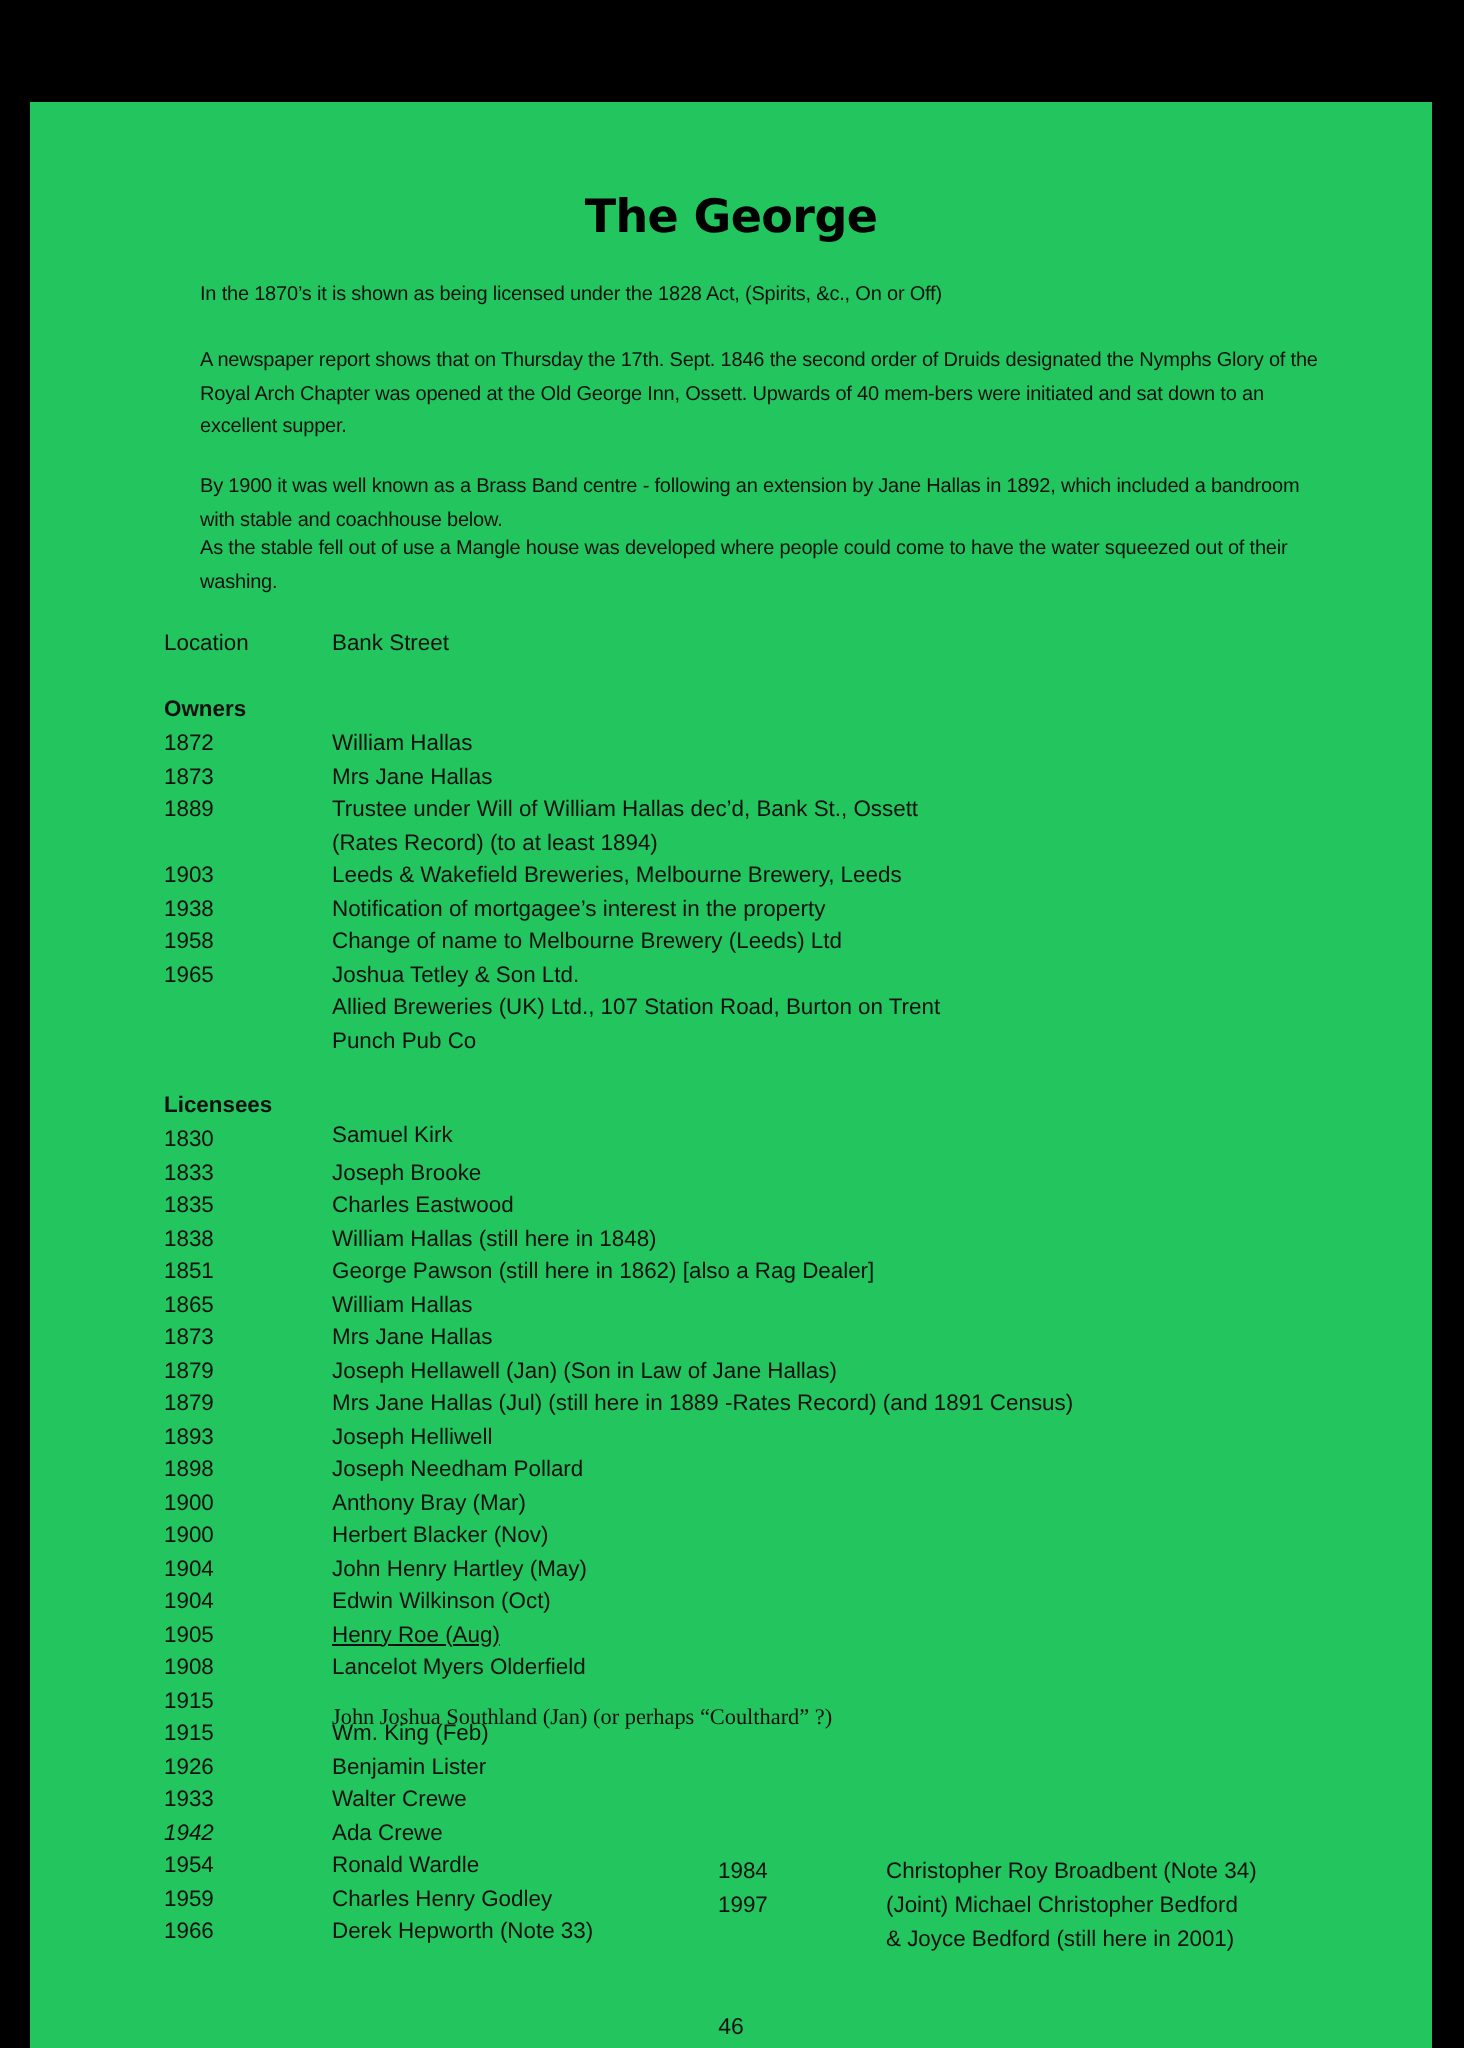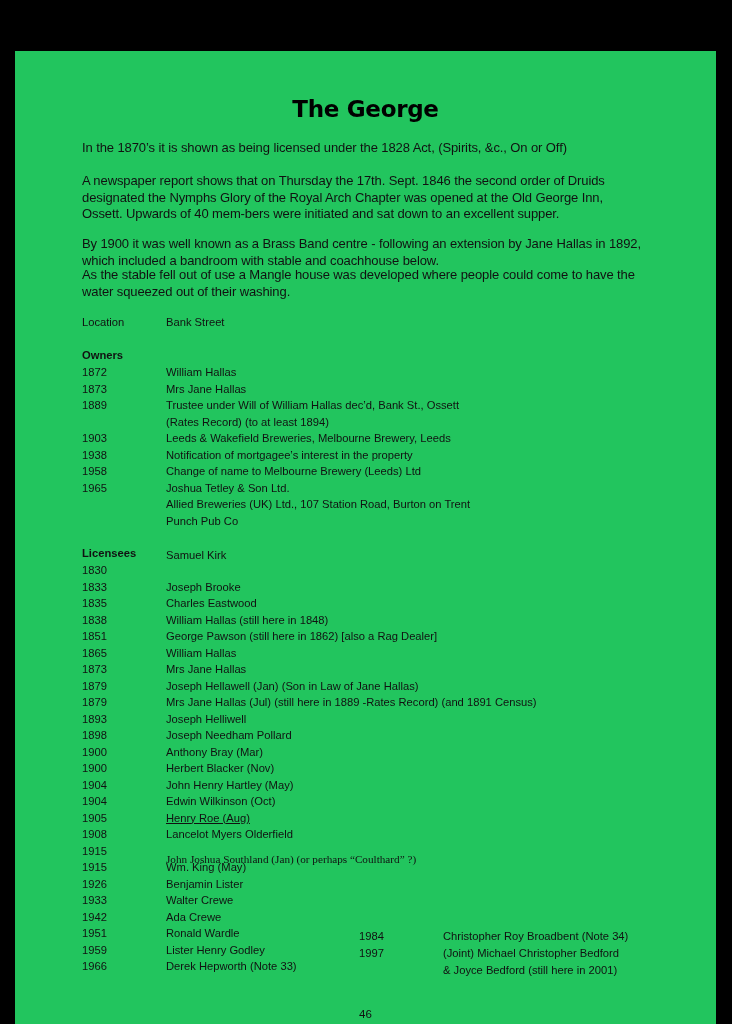--- a/index.html
+++ b/index.html
@@ -11,22 +11,22 @@
     .page {
       position: absolute; left: 15px; top: 15px; width: 701px; height: 993px;
       background: #22c55e; color: #111; margin-top: 36px;
     }
     .title {
       position: absolute; left: 0; right: 0; top: 45px; text-align: center;
       font-family: "DejaVu Sans", sans-serif; font-weight: bold; font-size: 23px;
       letter-spacing: -0.3px; color: #000;
     }
     .para {
-      position: absolute; left: 67px; width: 560px;
-      font-size: 13px; line-height: 16.5px; letter-spacing: -0.1px;
+      position: absolute; left: 85px; width: 560px;
+      font-size: 10px; line-height: 16.5px; letter-spacing: -0.1px;
       margin: 0;
     }
     .row {
       position: absolute; font-size: 11.2px; line-height: 16.5px; white-space: nowrap;
     }
     .col-year { left: 67px; }
     .col-text { left: 151px; }
     .col2-year { left: 344px; }
     .col2-text { left: 428px; }
     .heading { font-weight: bold; }
@@ -69,21 +69,21 @@
       <div class="row col-text" style="top: 428.5px;">Joshua Tetley &amp; Son Ltd.</div>
       <div class="row col-year" style="top: 445px;"></div>
       <div class="row col-text" style="top: 445px;">Allied Breweries (UK) Ltd., 107 Station Road, Burton on Trent</div>
       <div class="row col-year" style="top: 461.5px;"></div>
       <div class="row col-text" style="top: 461.5px;">Punch Pub Co</div>
     </div>
 
   <div class="row col-year heading" style="top:494px">Licensees</div>
   <div id="licensees-rows">
       <div class="row col-year" style="top: 511px;">1830</div>
-      <div class="row col-text" style="top: 496px; text-align: right;">Samuel Kirk</div>
+      <div class="row col-text" style="top: 509px; text-align: right;">Samuel Kirk</div>
       <div class="row col-year" style="top: 527.5px;">1833</div>
       <div class="row col-text" style="top: 527.5px;">Joseph Brooke</div>
       <div class="row col-year" style="top: 544px;">1835</div>
       <div class="row col-text" style="top: 544px;">Charles Eastwood</div>
       <div class="row col-year" style="top: 560.5px;">1838</div>
       <div class="row col-text" style="top: 560.5px;">William Hallas (still here in 1848)</div>
       <div class="row col-year" style="top: 577px;">1851</div>
       <div class="row col-text" style="top: 577px;">George Pawson (still here in 1862) [also a Rag Dealer]</div>
       <div class="row col-year" style="top: 593.5px;">1865</div>
       <div class="row col-text" style="top: 593.5px;">William Hallas</div>
@@ -105,31 +105,31 @@
       <div class="row col-text" style="top: 725.5px;">John Henry Hartley (May)</div>
       <div class="row col-year" style="top: 742px;">1904</div>
       <div class="row col-text" style="top: 742px;">Edwin Wilkinson (Oct)</div>
       <div class="row col-year" style="top: 758.5px;">1905</div>
       <div class="row col-text" style="top: 758.5px; text-decoration: underline;">Henry Roe (Aug)</div>
       <div class="row col-year" style="top: 775px;">1908</div>
       <div class="row col-text" style="top: 775px;">Lancelot Myers Olderfield</div>
       <div class="row col-year" style="top: 791.5px;">1915</div>
       <div class="row col-text" style="top: 800px; font-family: Liberation Serif, serif;">John Joshua Southland (Jan) (or perhaps “Coulthard” ?)</div>
       <div class="row col-year" style="top: 808px;">1915</div>
-      <div class="row col-text" style="top: 808px;">Wm. King (May)</div>
+      <div class="row col-text" style="top: 808px;">Wm. King (Feb)</div>
       <div class="row col-year" style="top: 824.5px;">1926</div>
       <div class="row col-text" style="top: 824.5px;">Benjamin Lister</div>
       <div class="row col-year" style="top: 841px;">1933</div>
       <div class="row col-text" style="top: 841px;">Walter Crewe</div>
-      <div class="row col-year" style="top: 857.5px;">1942</div>
+      <div class="row col-year" style="top: 857.5px; font-style: italic;">1942</div>
       <div class="row col-text" style="top: 857.5px;">Ada Crewe</div>
-      <div class="row col-year" style="top: 874px;">1951</div>
+      <div class="row col-year" style="top: 874px;">1954</div>
       <div class="row col-text" style="top: 874px;">Ronald Wardle</div>
       <div class="row col-year" style="top: 890.5px;">1959</div>
-      <div class="row col-text" style="top: 890.5px;">Lister Henry Godley</div>
+      <div class="row col-text" style="top: 890.5px;">Charles Henry Godley</div>
       <div class="row col-year" style="top: 907px;">1966</div>
       <div class="row col-text" style="top: 907px;">Derek Hepworth (Note 33)</div>
     </div>
   <div id="licensees-col2">
       <div class="row col2-year" style="top: 877px;">1984</div>
       <div class="row col2-text" style="top: 877px;">Christopher Roy Broadbent (Note 34)</div>
       <div class="row col2-year" style="top: 894px;">1997</div>
       <div class="row col2-text" style="top: 894px;">(Joint) Michael Christopher Bedford</div>
       <div class="row col2-year" style="top: 911px;"></div>
       <div class="row col2-text" style="top: 911px;">&amp; Joyce Bedford (still here in 2001)</div>

